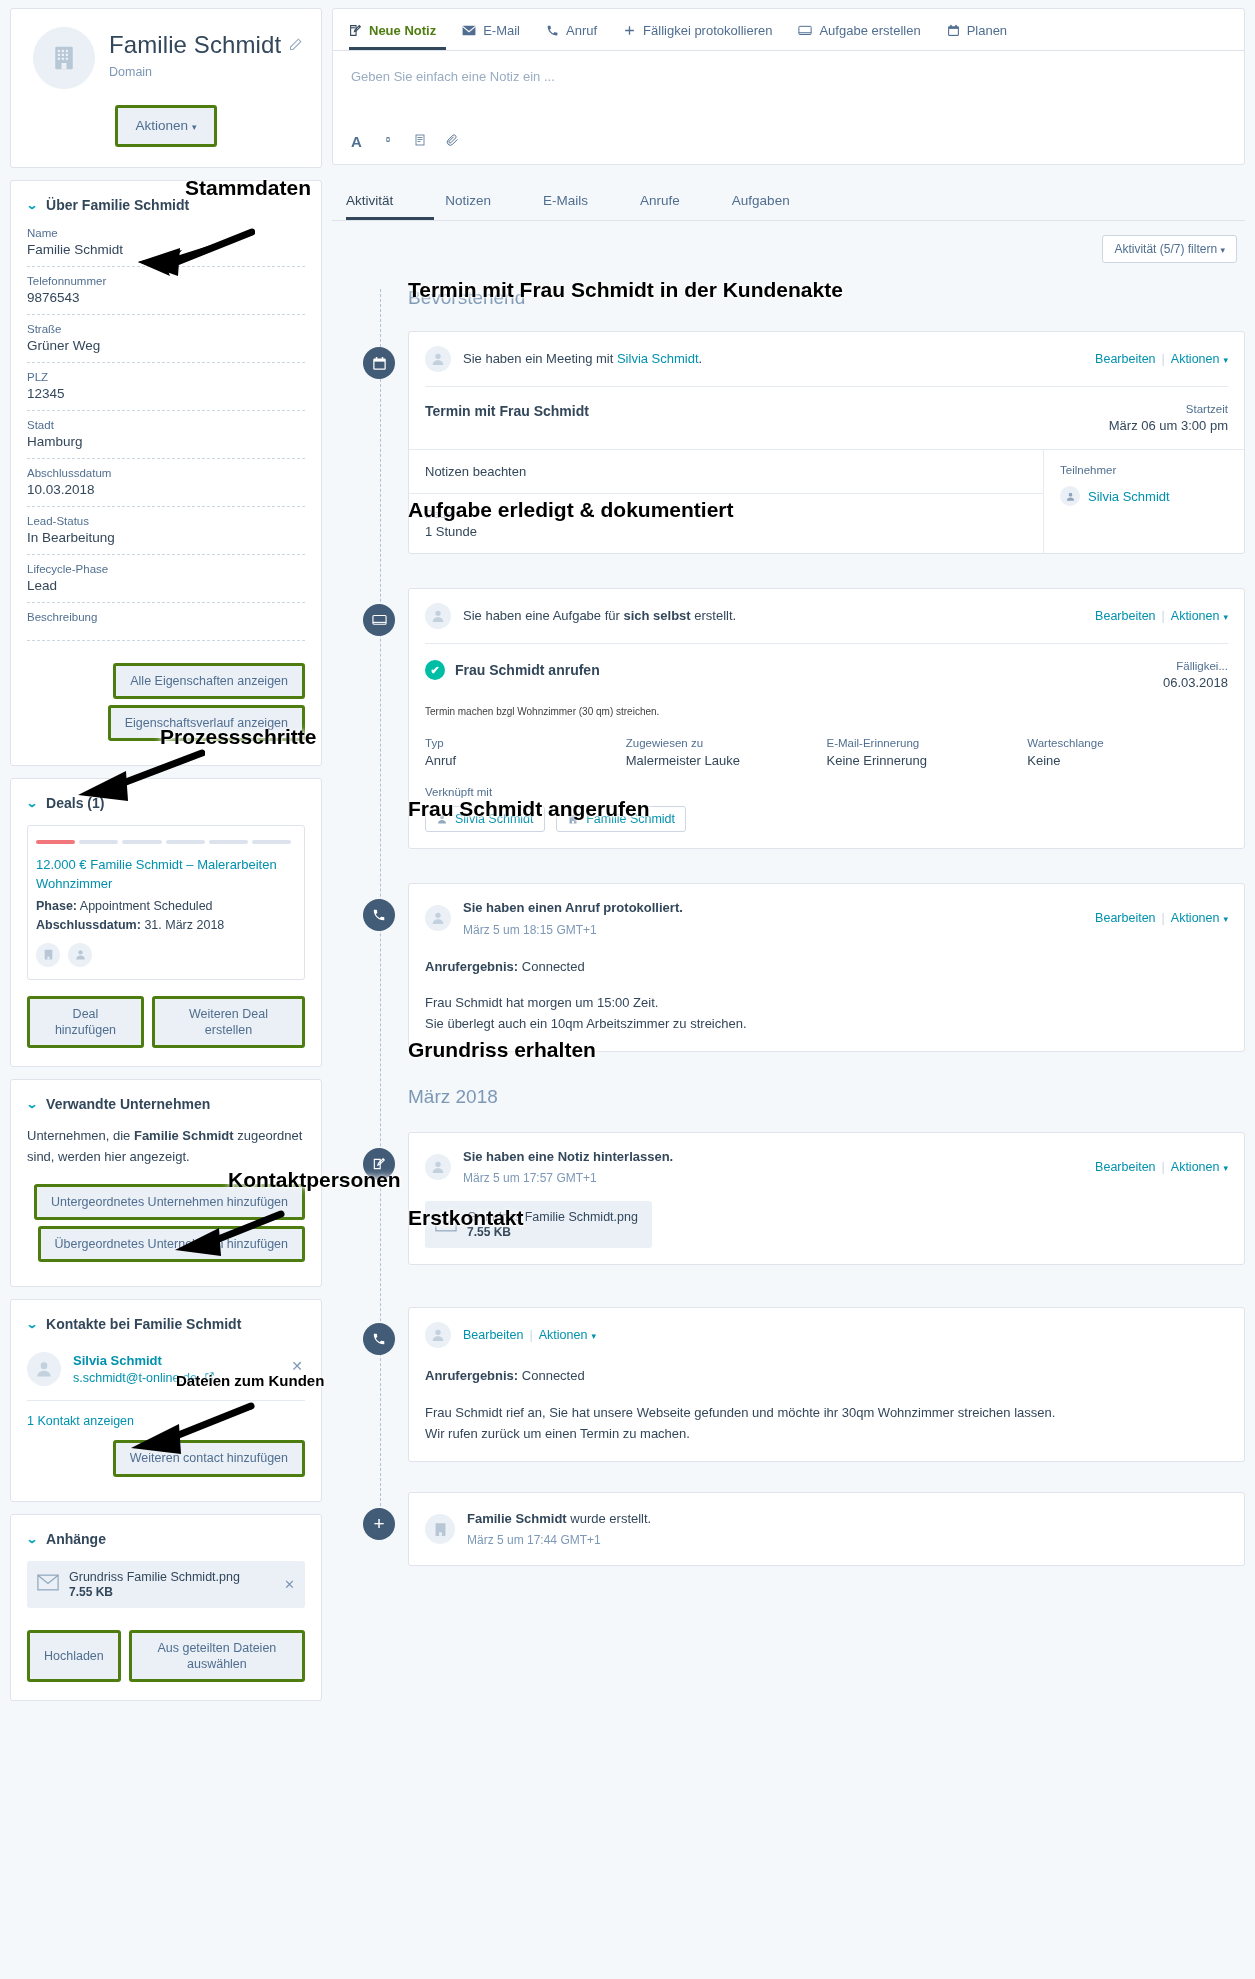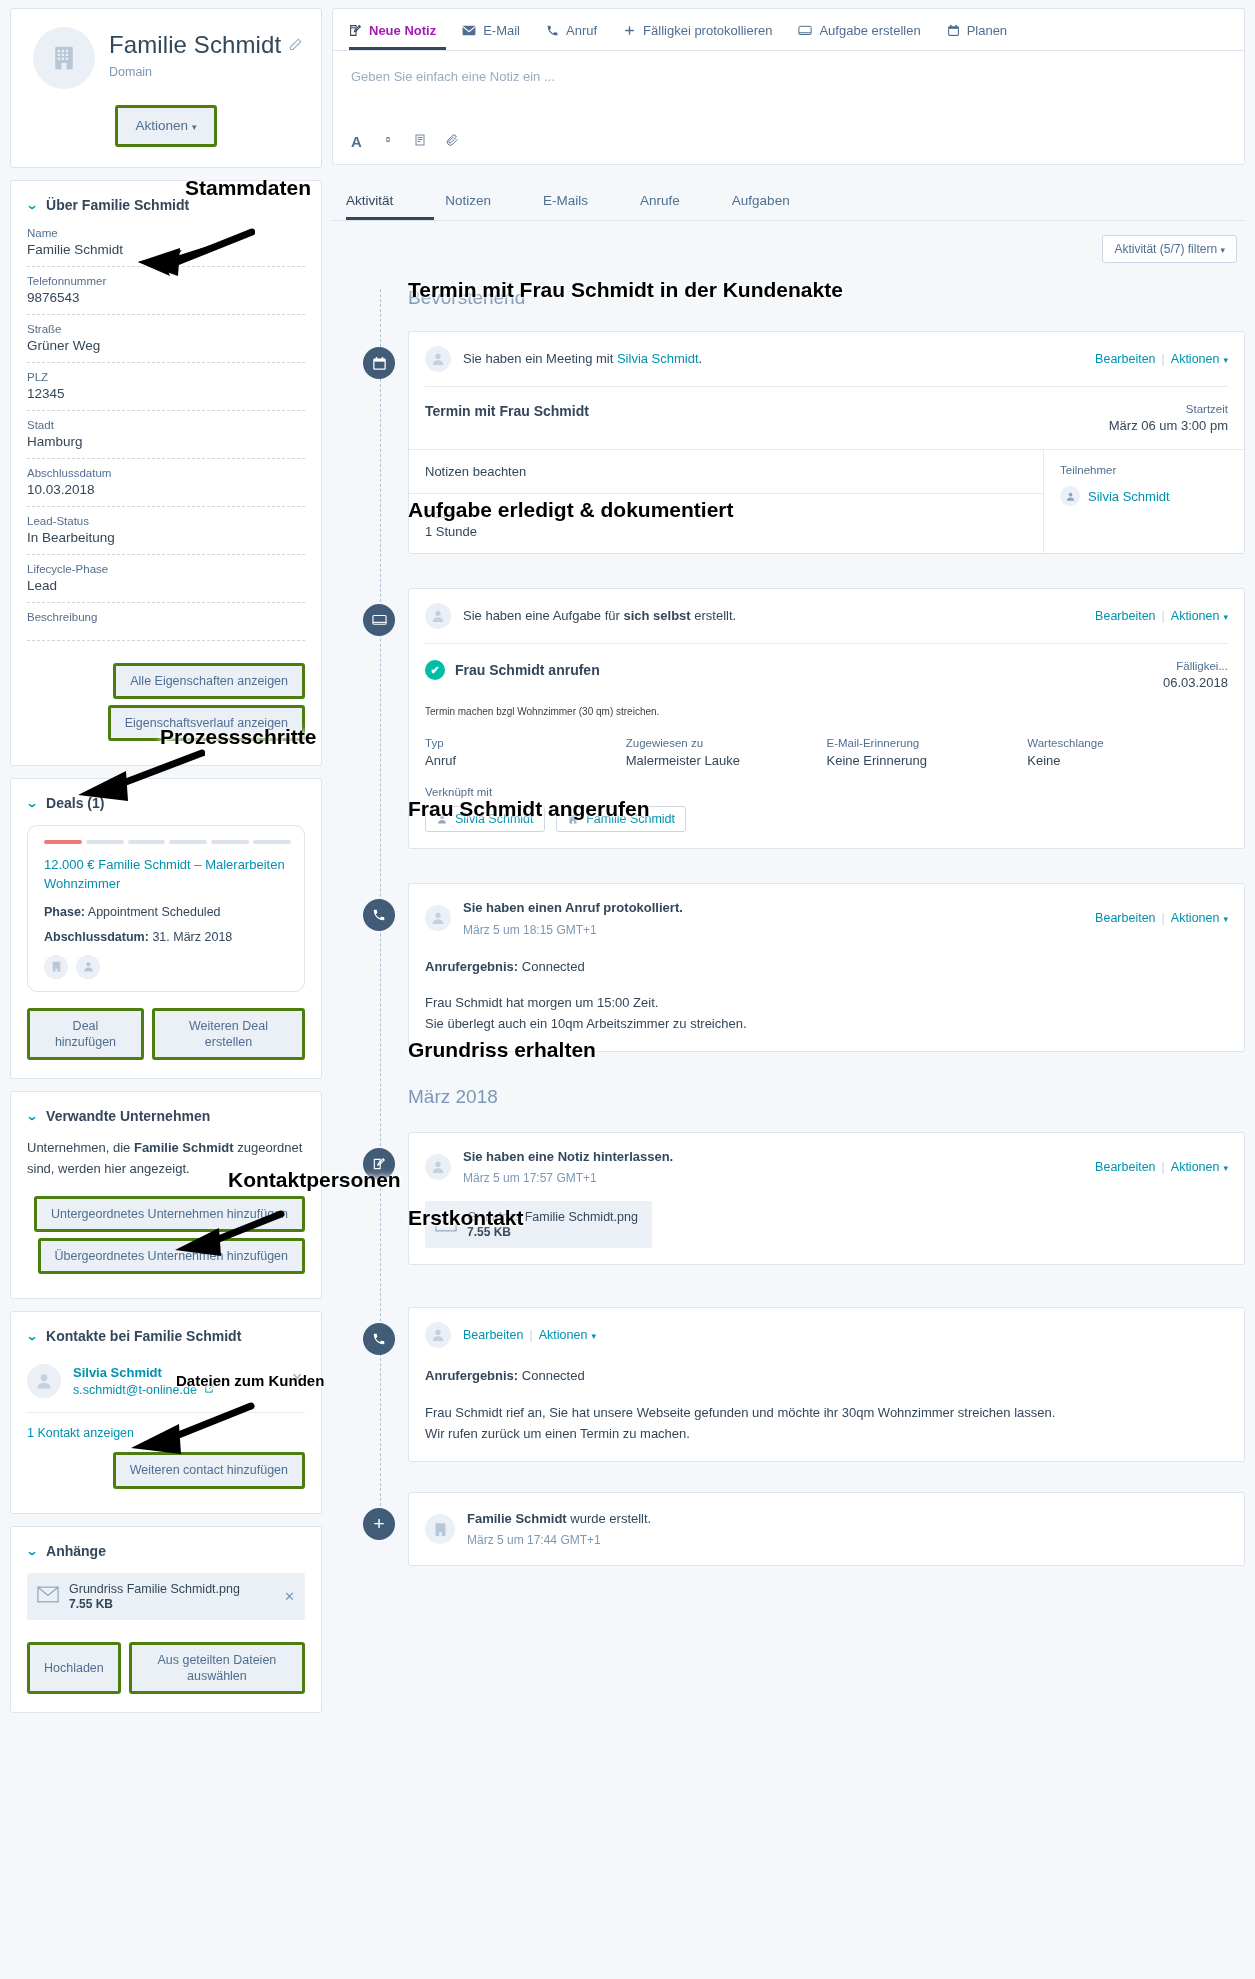--- a/index.html
+++ b/index.html
@@ -66,26 +66,26 @@
   .prop { border-bottom: 1px dashed #cbd6e2; padding: 0 0 9px 0; margin-bottom: 8px; }
   .prop:last-of-type { border-bottom: 1px dashed #cbd6e2; }
   .prop-label { font-size: 11.5px; color: #516f90; margin-bottom: 3px; }
   .prop-value { font-size: 13.5px; color: #33475b; }
   .prop-empty { min-height: 30px; }
 
   .btn-stack { margin-top: 22px; text-align: right; }
   .btn-stack .btn { display: block; margin-left: auto; margin-bottom: 6px; }
 
   
-  .deal-card { border: 1px solid #dfe3eb; border-radius: 10px; padding: 14px 13px 12px 16px; margin-top: 6px; }
+  .deal-card { border: 1px solid #dfe3eb; border-radius: 3px; padding: 14px 13px 12px 8px; margin-top: 6px; }
   .stage-bar { display: flex; gap: 4px; margin-bottom: 12px; }
   .stage-seg { height: 4px; border-radius: 2px; flex: 1; background: #dde3ec; }
   .stage-seg.active { background: #f2777a; }
   .deal-title { color: #0091ae; font-size: 13px; line-height: 1.45; cursor: pointer; }
-  .deal-meta { font-size: 12.5px; margin-top: 11px; color: #33475b; }
+  .deal-meta { font-size: 12.5px; margin-top: 5px; color: #33475b; }
   .deal-meta b { font-weight: bold; }
   .deal-icons { display: flex; gap: 8px; margin-top: 11px; }
   .mini-ico {
     width: 24px; height: 24px; border-radius: 50%;
     background: #eaf0f6; display: flex; align-items: center; justify-content: center;
   }
   .deal-btns { margin-top: 16px; display: flex; gap: 8px; justify-content: center; }
 
   .rel-text { font-size: 13px; line-height: 1.6; color: #33475b; margin-bottom: 16px; }
   .rel-text b { font-weight: bold; }
@@ -107,21 +107,21 @@
   .attach-size { font-size: 12px; font-weight: bold; color: #33475b; margin-top: 1px; }
   .env-ico { margin-right: 10px; color: #7c98b6; flex: 0 0 auto; }
 
   
   .right-col { flex: 1; padding: 8px 10px 8px 0; }
 
   .composer { background: #fff; border: 1px solid #dfe3eb; border-radius: 3px; }
   .comp-tabs { display: flex; align-items: center; padding: 14px 16px 0 16px; position: relative; gap: 26px; }
   .comp-tab { display: flex; align-items: center; font-size: 13px; color: #506e91; padding-bottom: 12px; cursor: pointer; white-space: nowrap; }
   .comp-tab .ti { margin-right: 7px; display: inline-flex; color: #506e91; }
-  .comp-tab.active { color: #a21caf; font-weight: bold; }
+  .comp-tab.active { color: #4d7c0f; font-weight: bold; }
   .comp-underline { position: absolute; left: 16px; bottom: 0; width: 97px; height: 3px; background: #33475b; }
   .comp-rule { height: 1px; background: #dfe3eb; }
   .comp-body { padding: 18px 18px 6px 18px; min-height: 78px; color: #99acc2; font-size: 13px; }
   .comp-tools { display: flex; gap: 20px; padding: 4px 18px 14px 18px; color: #516f90; align-items: center; }
 
   
   .tl-tabs { display: flex; gap: 52px; padding: 22px 0 0 14px; position: relative; margin-top: 6px; }
   .tl-tab { font-size: 13.5px; color: #506e91; padding-bottom: 12px; cursor: pointer; }
   .tl-tab.active { color: #33475b; }
   .tl-underline { position: absolute; left: 14px; bottom: 0; width: 88px; height: 3px; background: #33475b; }

